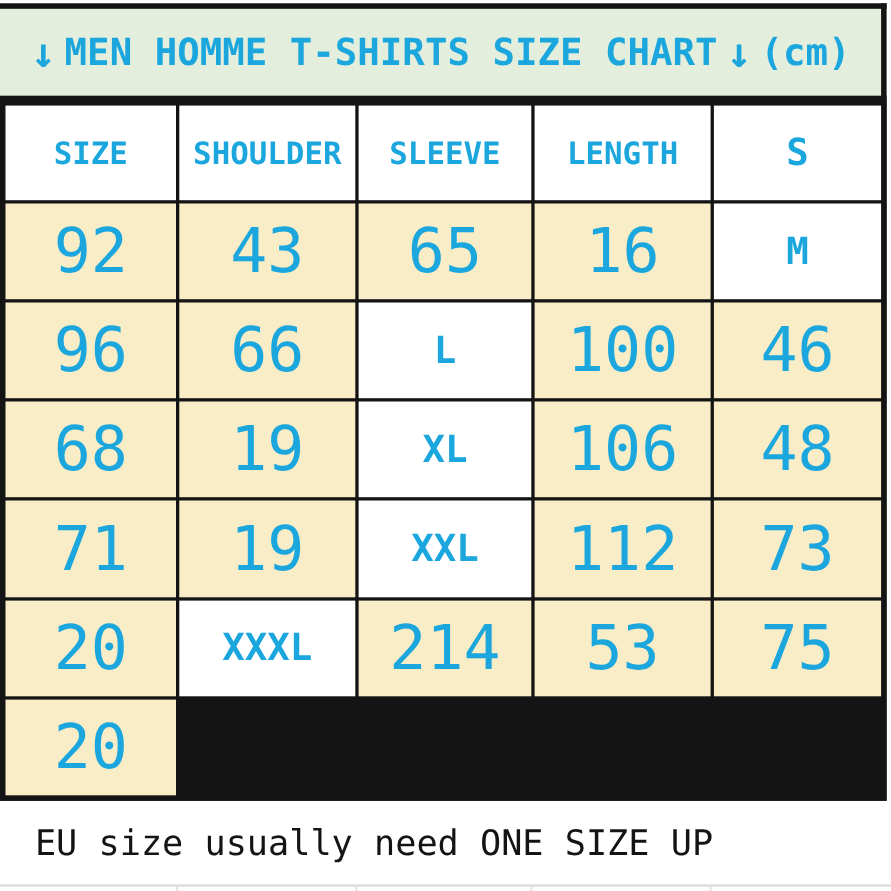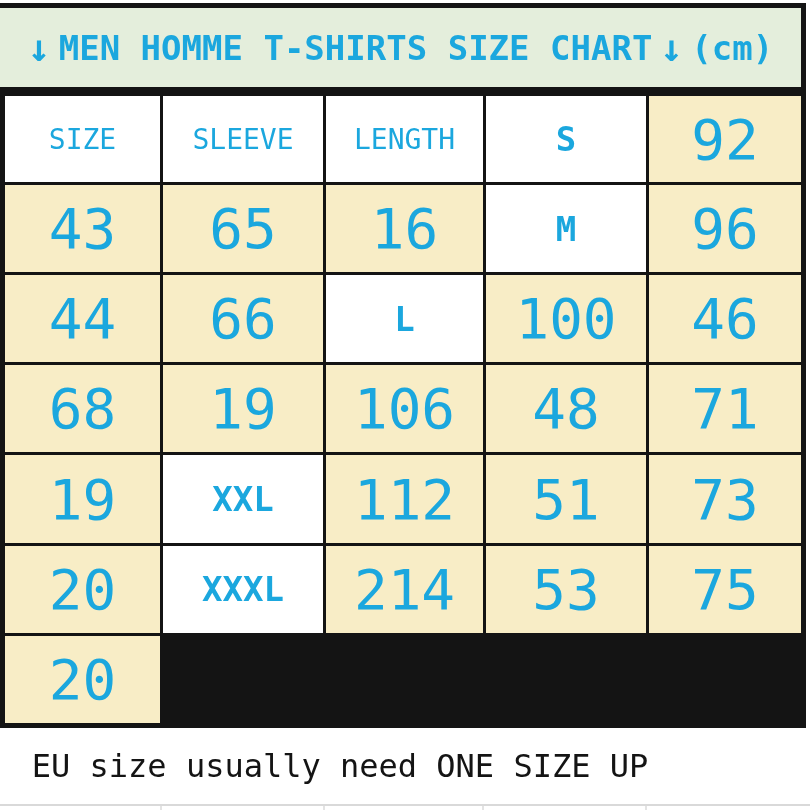--- a/index.html
+++ b/index.html
@@ -34,21 +34,21 @@
     grid-template-columns: 155px 160px 157px 160px auto;
     grid-template-rows: 86px repeat(6, 1fr);
     gap: 3px;
   }
   .tcell {
     display: flex; align-items: center; justify-content: center;
     background: #ffffff;
     color: var(--accent, #1BA7DE);
     overflow: hidden;
   }
-  .tcell.head { font-size: 28px; font-weight: normal; letter-spacing: 0px; }
+  .tcell.head { font-size: 28px; font-weight: bold; letter-spacing: 0px; }
   .tcell.size-col { font-size: 34px; font-weight: bold; }
   .tcell.val { background: var(--cell-bg, #F8EDC6); font-size: 56px; font-weight: normal; }
 
   
   .footer-note {
     position: absolute; top: 728px; left: 0; width: 680px; height: 76px;
     display: flex; align-items: center; justify-content: center;
     color: var(--note, #141414);
     font-size: 32px; font-weight: normal; white-space: nowrap;
   }
@@ -66,48 +66,48 @@
   <div class="title-band">
     <span class="arrow">↓</span>
     <span>MEN HOMME T-SHIRTS SIZE CHART</span>
     <span class="arrow">↓</span>
     <span>(cm)</span>
   </div>
 
   <div class="size-table">
 
     <div class="tcell head">SIZE</div>
+    <div class="tcell head">SHOULDER</div>
     <div class="tcell head">SLEEVE</div>
     <div class="tcell head">LENGTH</div>
 
     <div class="tcell size-col">S</div>
     <div class="tcell val">92</div>
     <div class="tcell val">43</div>
     <div class="tcell val">65</div>
     <div class="tcell val">16</div>
 
     <div class="tcell size-col">M</div>
     <div class="tcell val">96</div>
-    <div class="tcell val">44</div>
     <div class="tcell val">66</div>
 
     <div class="tcell size-col">L</div>
     <div class="tcell val">100</div>
     <div class="tcell val">46</div>
     <div class="tcell val">68</div>
     <div class="tcell val">19</div>
 
+    <div class="tcell size-col">XL</div>
     <div class="tcell val">106</div>
     <div class="tcell val">48</div>
     <div class="tcell val">71</div>
     <div class="tcell val">19</div>
 
     <div class="tcell size-col">XXL</div>
     <div class="tcell val">112</div>
-    <div class="tcell val">51</div>
     <div class="tcell val">73</div>
     <div class="tcell val">20</div>
 
     <div class="tcell size-col">XXXL</div>
     <div class="tcell val">214</div>
     <div class="tcell val">53</div>
     <div class="tcell val">75</div>
     <div class="tcell val">20</div>
   </div>
 

